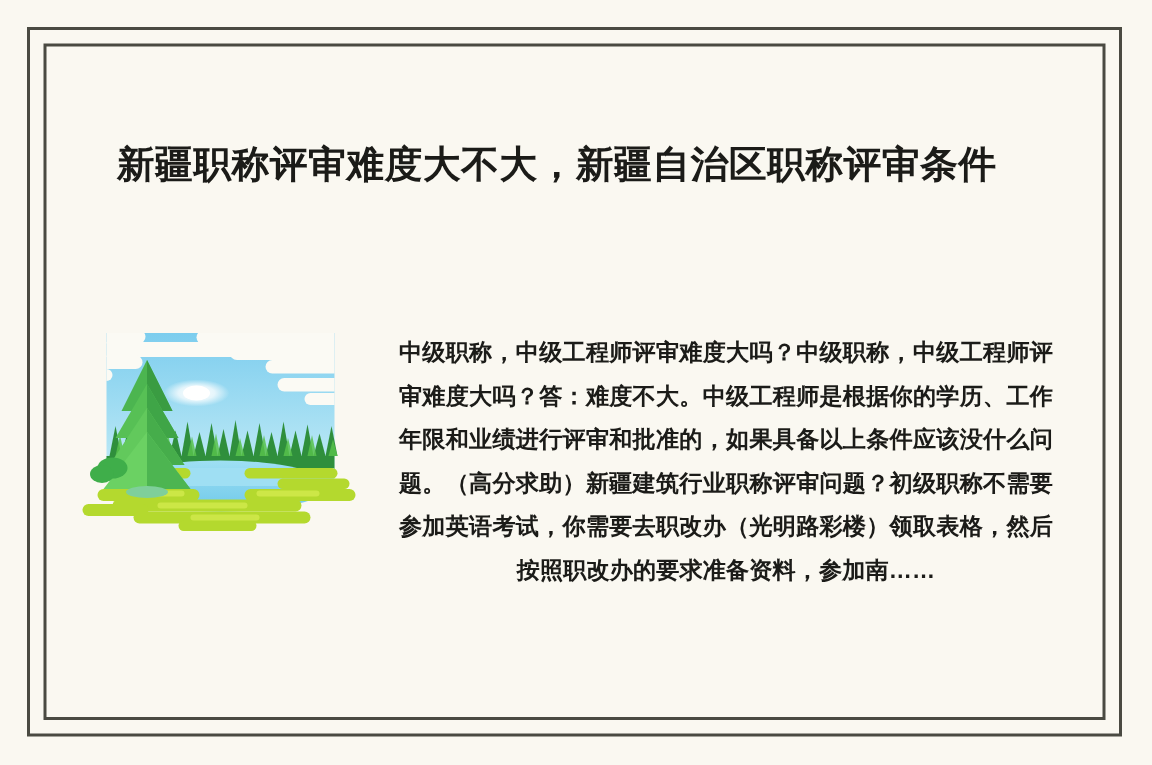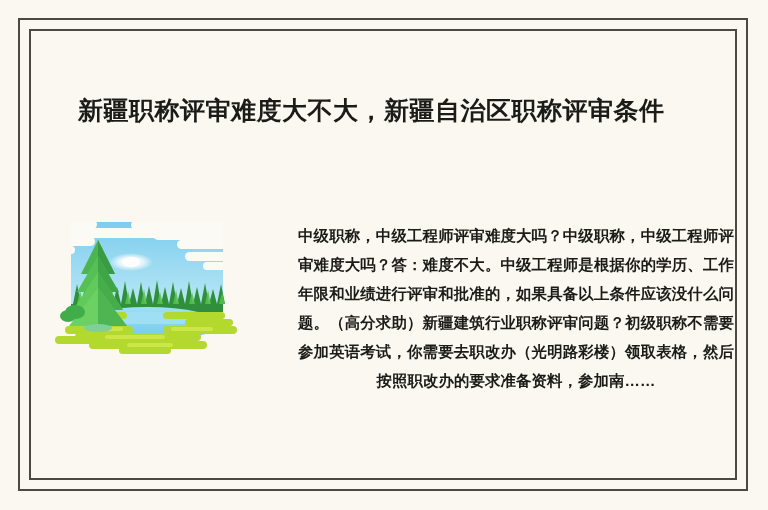--- a/index.html
+++ b/index.html
@@ -71,21 +71,20 @@
     top: 206px;
     width: 436px;
     font-size: 15.4px;
     font-weight: bold;
     line-height: 29px;
     color: #1b1b18;
     text-align: justify;
     text-align-last: center;
     letter-spacing: 0.1px;
     word-break: break-all;
-    margin-left: 32px;
   }
 </style>
 </head>
 <body>
 
 <div id="page">
 
   <div class="frame-outer"></div>
   <div class="frame-inner"></div>
 

